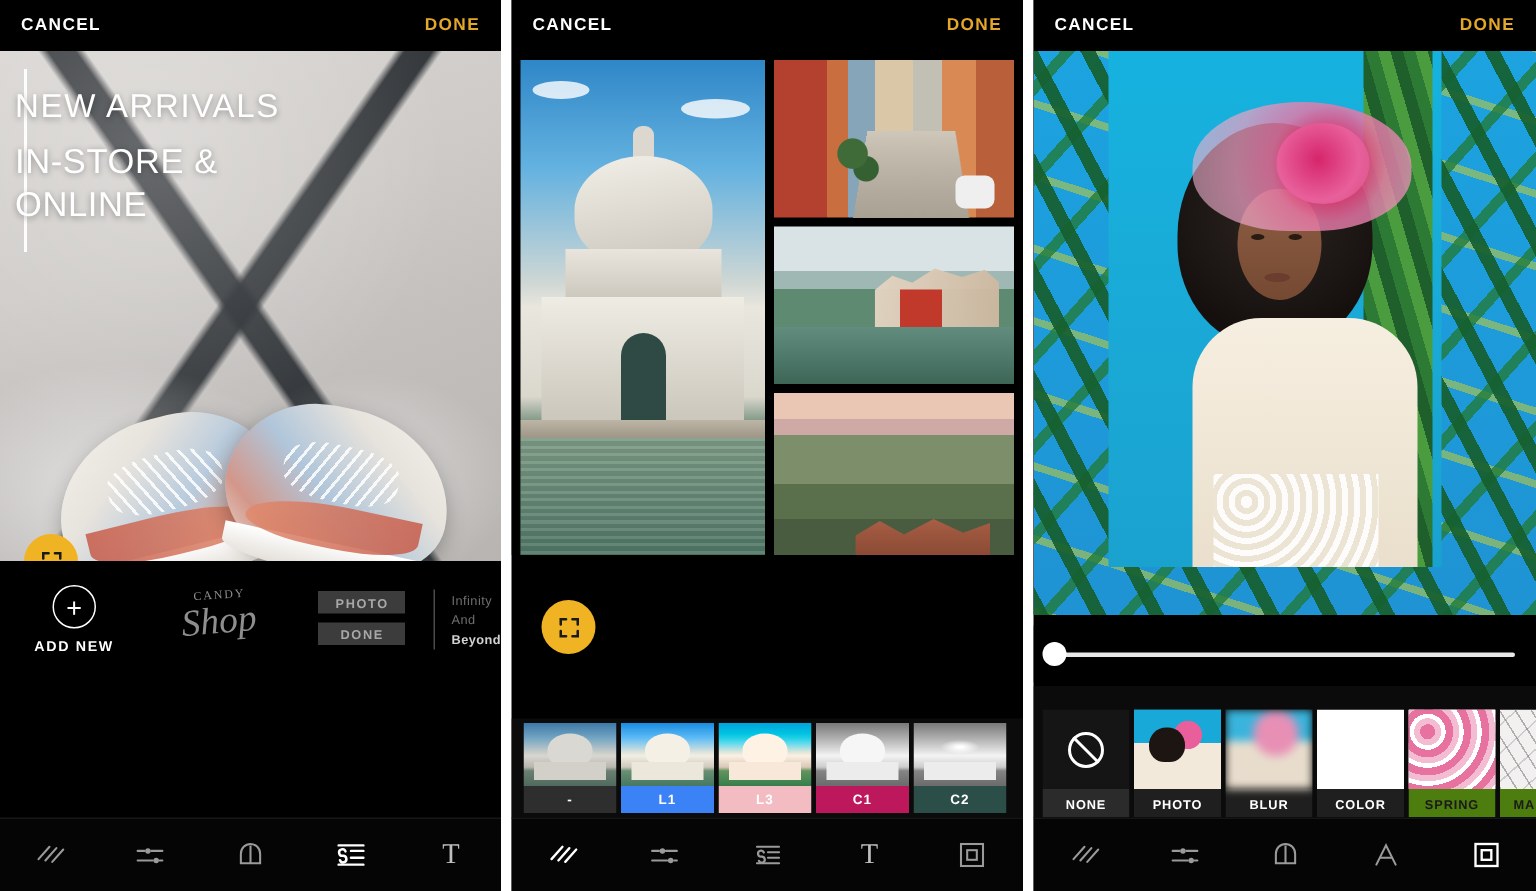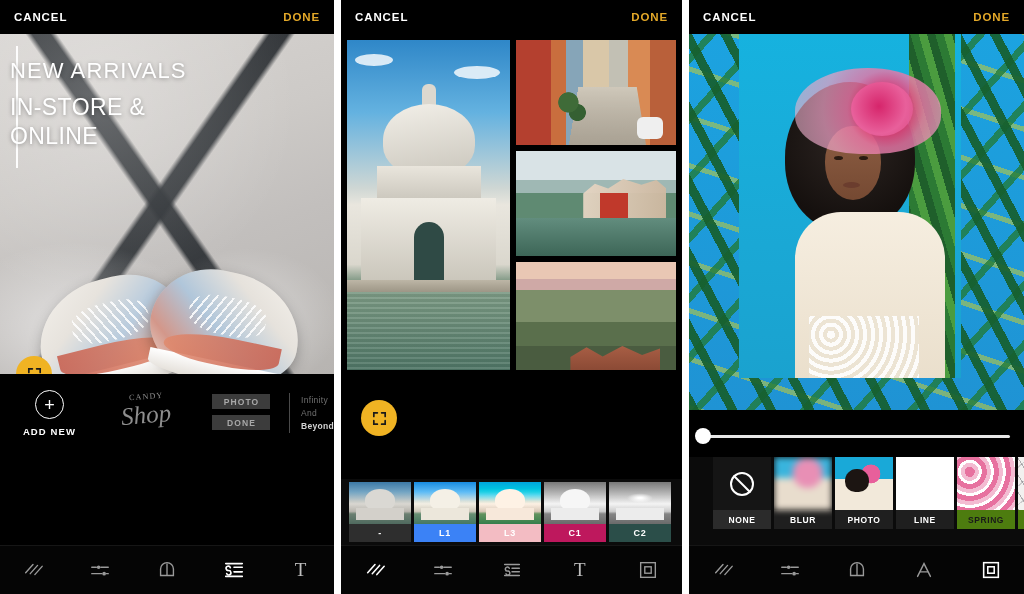--- a/index.html
+++ b/index.html
@@ -240,21 +240,21 @@
   .portrait .bodice { position:absolute; left:70px; top:282px; width:110px; height:62px;
     background:repeating-radial-gradient(circle at 20% 30%, rgba(255,255,255,.9) 0 4px, rgba(236,228,212,.9) 4px 8px); }
 
   .sliderwrap { position:absolute; left:0; right:0; bottom:139px; height:38px; background:#000;
                 display:flex; align-items:center; padding:0 14px; }
   .track { position:relative; flex:1; height:3px; background:#e8e8e8; border-radius:2px; }
   .knob { position:absolute; top:50%; width:16px; height:16px; border-radius:50%;
           background:#fff; transform:translate(-50%,-50%); }
 
   .bgopts { position:absolute; left:0; right:0; bottom:49px; height:88px; background:#0b0b0b;
-            display:flex; align-items:flex-start; padding:0 24px; overflow:hidden; }
+            display:flex; align-items:flex-end; padding:0 6px; overflow:hidden; }
   .bgitem { width:58px; height:72px; margin-right:3px; flex-shrink:0; position:relative; overflow:hidden; }
   .bgthumb { width:100%; height:53px; position:relative; }
   .bglabel { height:19px; display:flex; align-items:center; justify-content:center;
              font-size:8.5px; font-weight:700; letter-spacing:.6px; }
   .bg-none .bgthumb { background:#151515; display:flex; align-items:center; justify-content:center; }
   .bg-none .bglabel { background:#2b2b2b; color:#fff; }
   .noicon { width:24px; height:24px; border:2px solid #fff; border-radius:50%; position:relative; }
   .noicon:after { content:""; position:absolute; left:50%; top:-2px; width:2px; height:24px;
                   background:#fff; transform:translateX(-50%) rotate(-45deg); }
   .bg-photo .bgthumb { background:
@@ -524,31 +524,31 @@
       </div>
     </div>
 
     <div class="bgopts">
       <div class="bgitem bg-none">
         <div class="bgthumb">
             <div class="noicon"></div>
           </div>
         <div class="bglabel">NONE</div>
       </div>
+      <div class="bgitem bg-photo bg-dk">
+        <div class="bgthumb"></div>
+        <div class="bglabel">PHOTO</div>
+      </div>
       <div class="bgitem bg-blur bg-dk">
         <div class="bgthumb"></div>
         <div class="bglabel">BLUR</div>
       </div>
-      <div class="bgitem bg-photo bg-dk">
-        <div class="bgthumb"></div>
-        <div class="bglabel">PHOTO</div>
-      </div>
       <div class="bgitem bg-color bg-dk">
         <div class="bgthumb"></div>
-        <div class="bglabel">LINE</div>
+        <div class="bglabel">COLOR</div>
       </div>
       <div class="bgitem bg-spring bg-lt">
         <div class="bgthumb"></div>
         <div class="bglabel">SPRING</div>
       </div>
       <div class="bgitem bg-marble bg-lt">
         <div class="bgthumb"></div>
         <div class="bglabel">MARBLE</div>
       </div>
 

